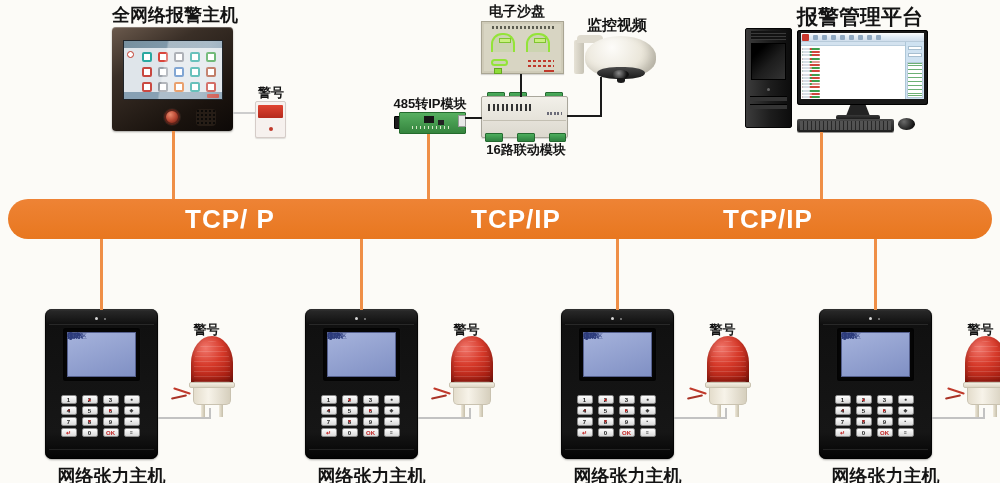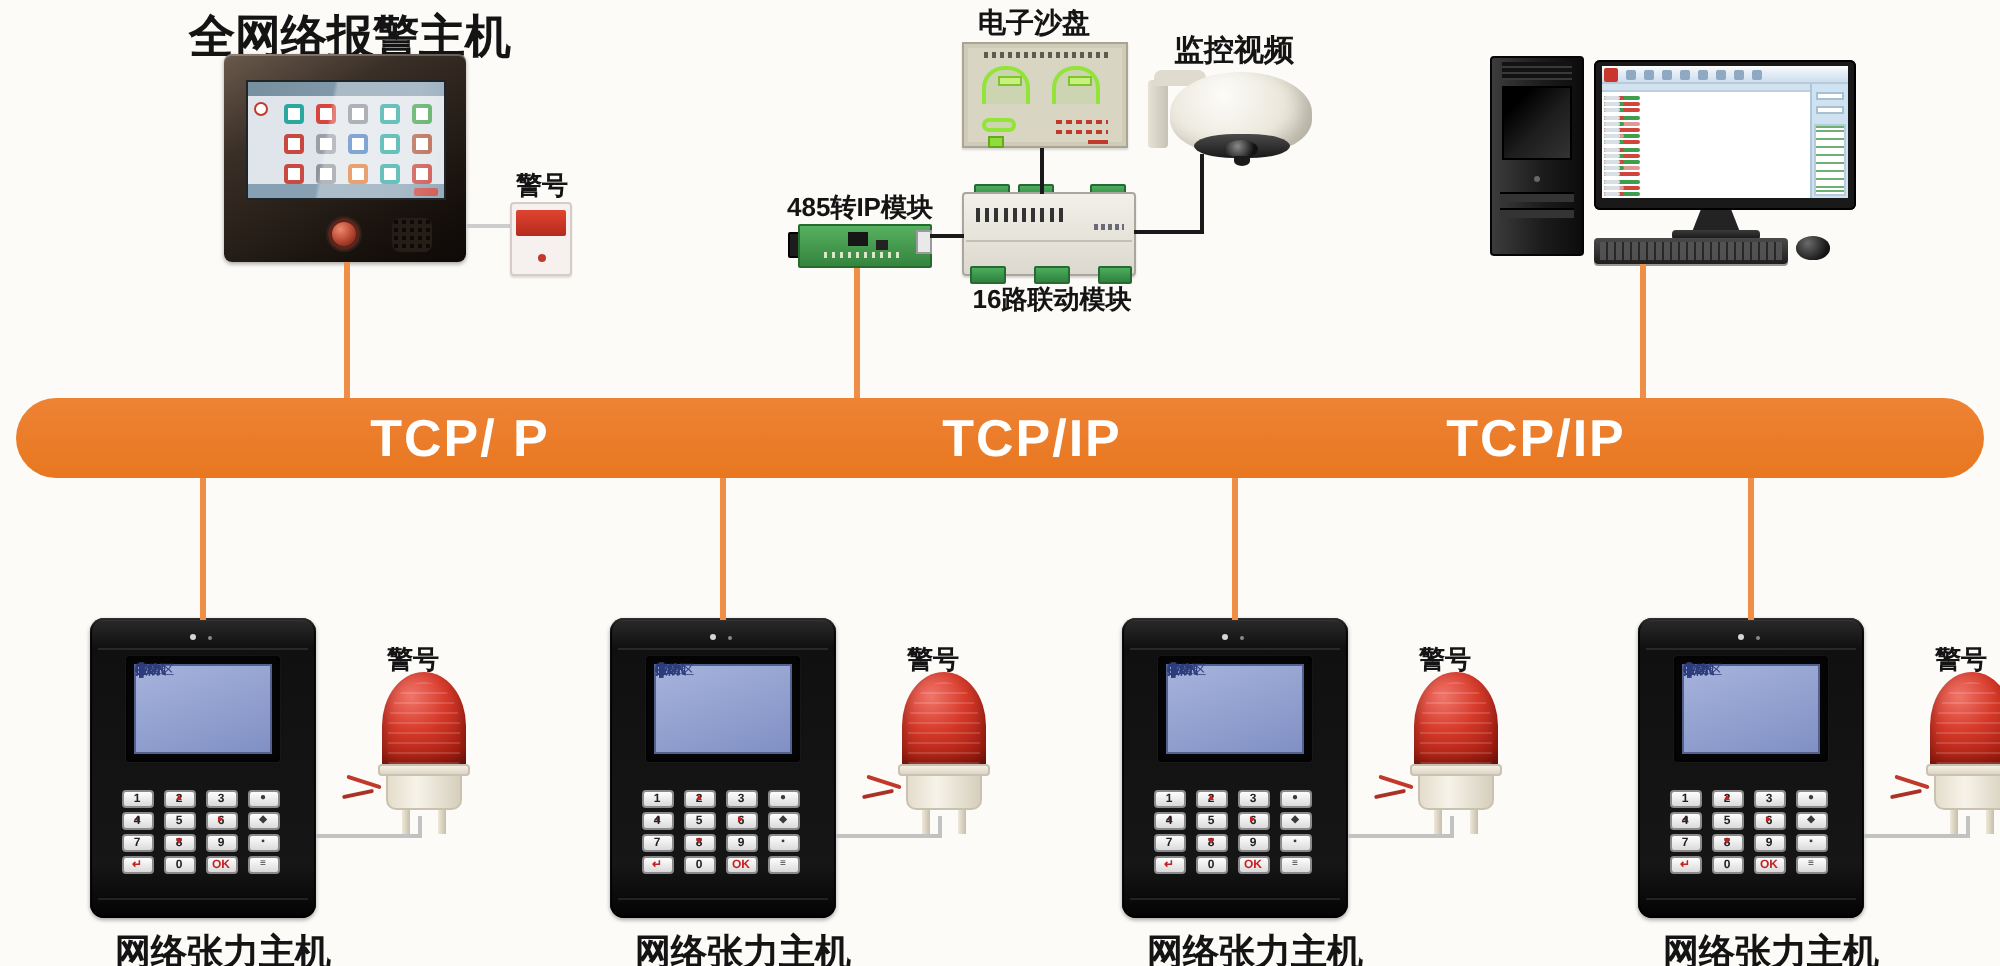--- a/index.html
+++ b/index.html
@@ -2,21 +2,21 @@
 <html><head>
 <meta charset="utf-8">
 <style>
   html,body{margin:0;padding:0;}
   #scene{position:relative;width:1000px;height:483px;background:#fcfbf7;overflow:hidden;
          font-family:"Liberation Sans",sans-serif;color:#111;}
   #scene div,#scene span{position:absolute;box-sizing:border-box;}
   .ttl{font-weight:bold;text-align:center;white-space:nowrap;color:#141414;}
 
   
-  .title-host{left:60px;top:3px;width:230px;font-size:23px;}
+  .title-host{left:60px;top:3px;width:230px;font-size:18px;}
   .hd-body{left:112px;top:27px;width:121px;height:104px;border-radius:4px;
     background:linear-gradient(150deg,#6b5a4d 0%,#3a2f27 30%,#1a130e 75%,#0d0907 100%);
     box-shadow:inset 0 1px 0 rgba(255,255,255,.25), 0 1px 2px rgba(0,0,0,.35);}
   .hd-screen{left:11px;top:13px;width:100px;height:60px;background:#dfe5ea;border:1px solid #20252a;overflow:hidden;}
   .hd-topbar{left:0;top:0;right:0;height:7px;background:linear-gradient(90deg,#77909f,#8ba3b6);}
   .hd-botbar{left:0;bottom:0;right:0;height:7px;background:#87a0b3;}
   .hd-botred{right:3px;bottom:1px;width:12px;height:4px;background:#c9463c;border-radius:1px;}
   .hd-applogo{left:3px;top:10px;width:7px;height:7px;border:1.5px solid #c0392b;border-radius:50%;background:#fff;}
   .hd-ic{width:10px;height:10px;border:2px solid #999;border-radius:2px;background:#fff;}
   .hd-glare{inset:0;background:linear-gradient(100deg,rgba(255,255,255,0) 40%,rgba(255,255,255,.32) 42%,rgba(255,255,255,.28) 80%,rgba(255,255,255,.12));}
@@ -232,20 +232,21 @@
   <div class="term" style="left:545px;top:92px;width:18px;"></div>
   <div class="m16"></div>
   <div class="m16-dip"></div>
   <div class="m16-groove"></div>
   <div class="m16-brand"></div>
   <div class="term" style="left:485px;top:133px;width:18px;"></div>
   <div class="term" style="left:517px;top:133px;width:18px;"></div>
   <div class="term" style="left:549px;top:133px;width:17px;"></div>
   <div class="ttl label-16">16路联动模块</div>
 
+  <div class="ttl title-platform">报警管理平台</div>
   <div class="tw-body"></div>
   <div class="tw-vent"></div>
   <div class="tw-gloss"></div>
   <div class="tw-slot1"></div>
   <div class="tw-slot2"></div>
   <div class="tw-dot"></div>
   <div class="mon-bezel"></div>
   <div class="mon-screen">
     <div class="mon-toolbar"></div>
     <div class="mon-logo"></div>

